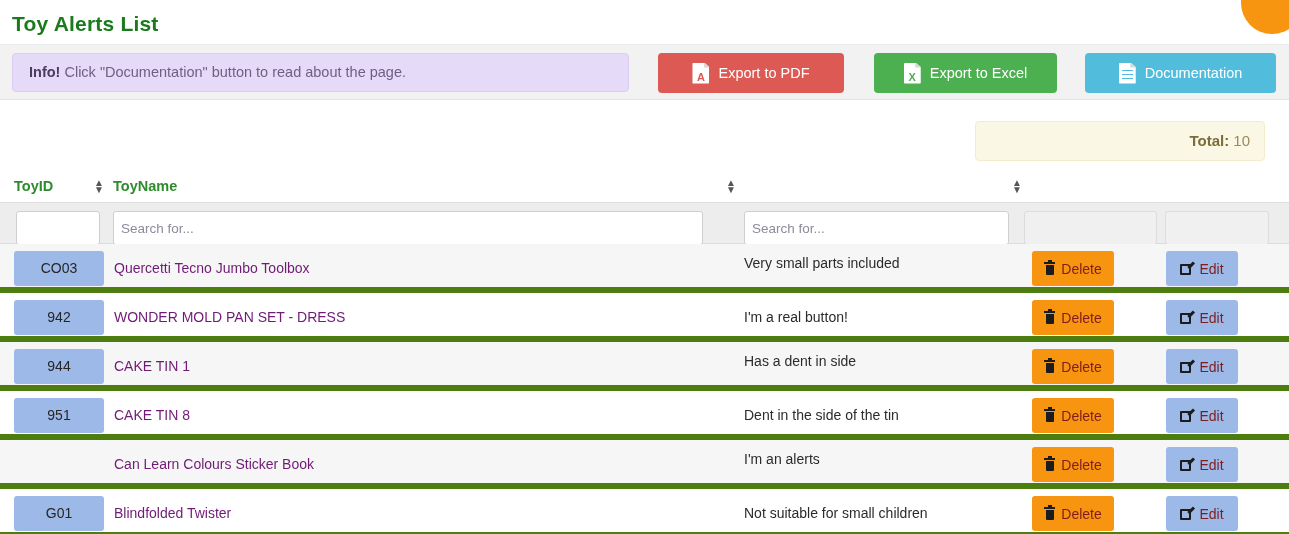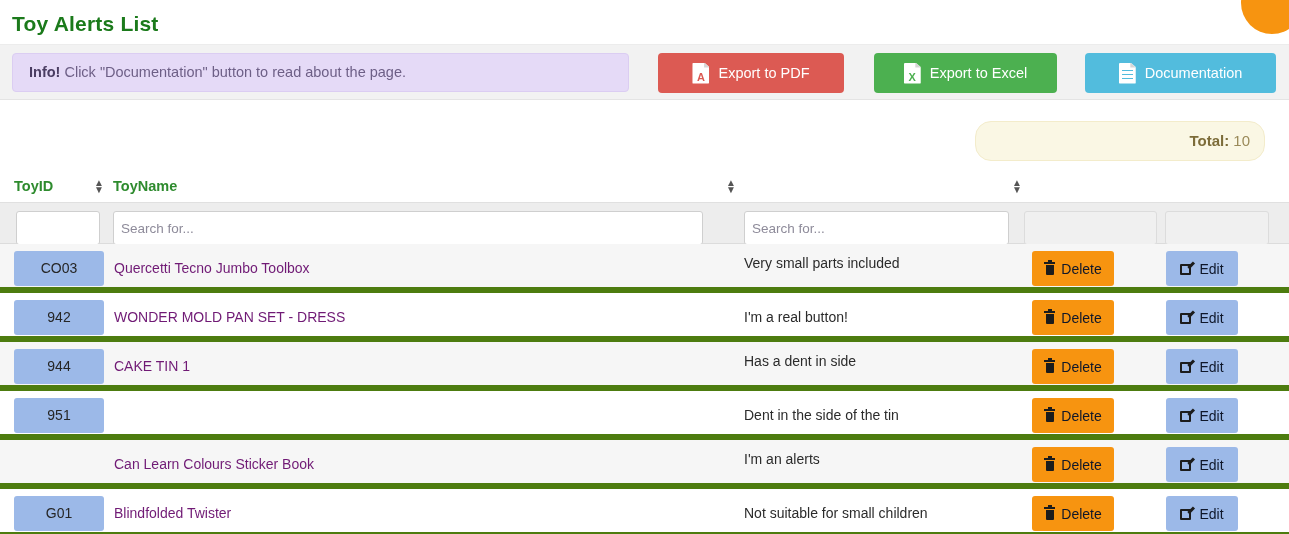--- a/index.html
+++ b/index.html
@@ -82,21 +82,21 @@
   .file-ico.doc .lines i {
     display:block; height:1.5px; background:#52bcdd; margin-bottom:2.5px;
   }
 
   
   .total-badge {
     position: absolute; top: 121px; right: 24px;
     width: 290px; height: 40px;
     background: #faf7e4;
     border: 1px solid #f3eccb;
-    border-radius: 16px;
+    border-radius: 4px;
     color: #8a7a45;
     font-size: 15px;
     line-height: 38px;
     text-align: right;
     padding-right: 14px;
   }
   .total-badge b { font-weight: bold; color: #7c6c39; }
   .total-badge .num { font-weight: normal; color:#9a8a59; }
 
   
@@ -163,21 +163,21 @@
     position: absolute; left: 744px; top: 0; height: 49px;
     line-height: 49px; font-size: 14px; color: #2b2b2b;
     white-space: nowrap;
   }
   .cell-alert.raised { line-height: 39px; }
 
   .act {
     position: absolute; top: 7px; height: 35px;
     border: none; border-radius: 3px;
     font-size: 14px; font-family: "Liberation Sans", sans-serif;
-    color: #0f172a; cursor: pointer;
+    color: #7f1d1d; cursor: pointer;
     display: flex; align-items: center; justify-content: center; gap: 6px;
     padding: 0 10px; white-space: nowrap;
   }
   .act-del  { left: 1032px; width: 82px; background: #f79410; }
   .act-edit { left: 1166px; width: 72px; background: #9cb9e8; }
 
   .ico-trash { width: 11px; height: 13px; position: relative; flex:0 0 auto; }
   .ico-trash .lid {
     position:absolute; top:0; left:0; right:0; height:2px; background:#1c1c1c;
   }
@@ -334,20 +334,21 @@
           <button class="act act-edit">
             <span class="ico-pencil">
               <span class="sq"></span>
               <span class="pn"></span>
             </span>
             <span>Edit</span>
           </button>
         </div>
         <div class="row">
           <div class="cell-id">951</div>
+          <div class="cell-name">CAKE TIN 8</div>
           <div class="cell-alert">Dent in the side of the tin</div>
           <button class="act act-del">
             <span class="ico-trash">
               <span class="hnd"></span>
               <span class="lid"></span>
               <span class="can"></span>
             </span>
             <span>Delete</span>
           </button>
           <button class="act act-edit">

